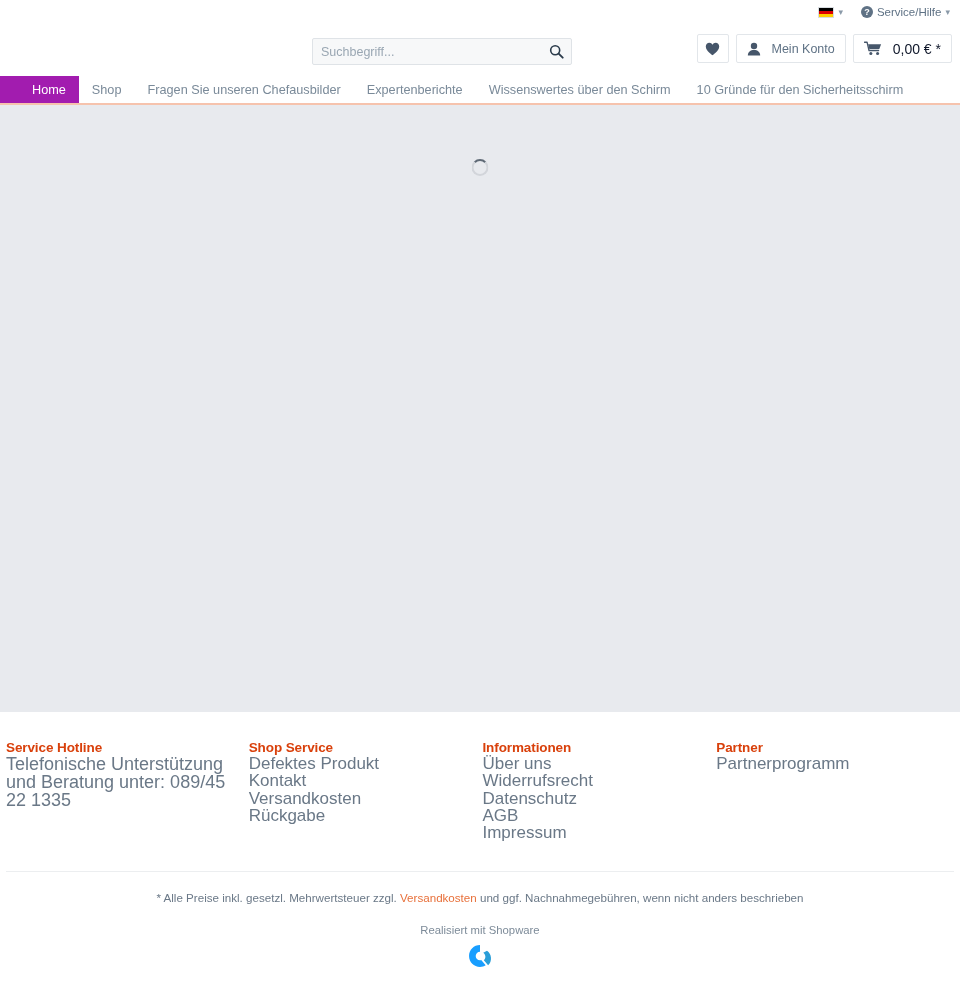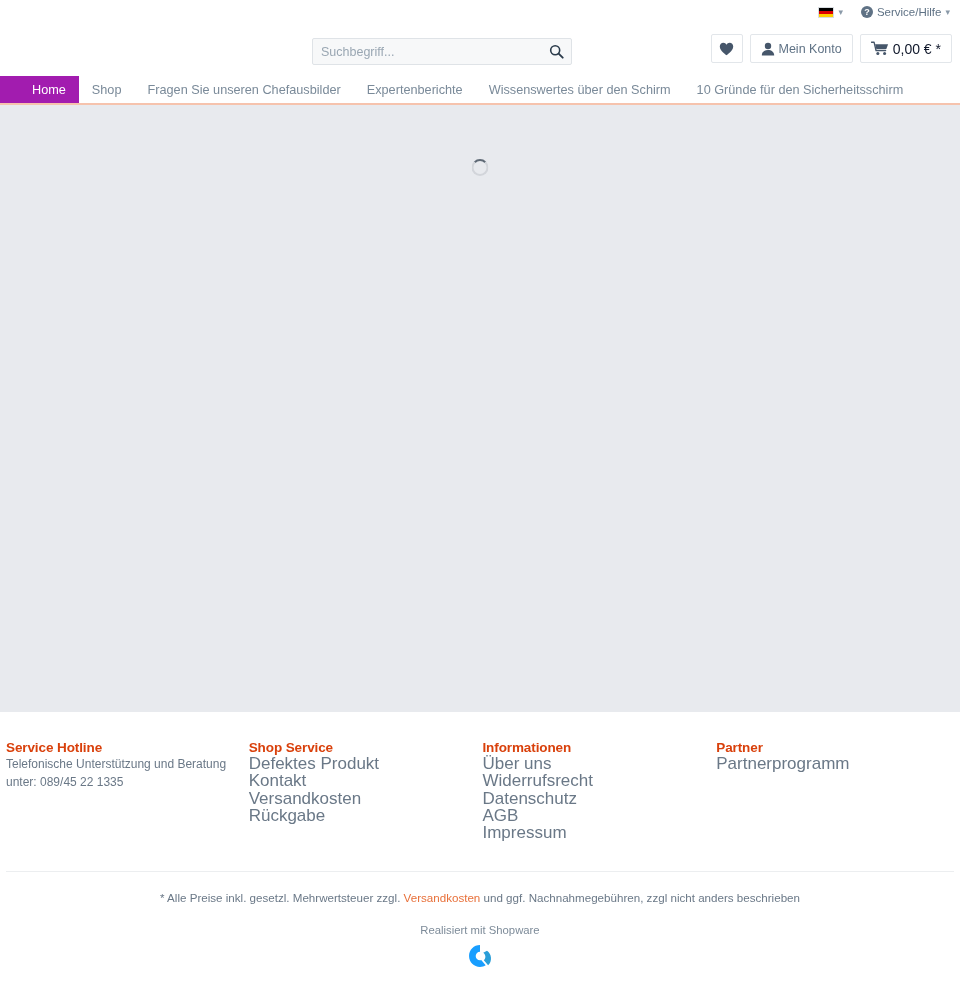--- a/index.html
+++ b/index.html
@@ -72,21 +72,21 @@
 
   .header-actions {
     position: absolute; right: 8px; top: 10px;
     display: flex; gap: 7px; align-items: stretch;
   }
   .hbtn {
     border: 1px solid #e2e6ea;
     background: #fff;
     border-radius: 2px;
     height: 29px;
-    display: flex; align-items: center; gap: 4px;
+    display: flex; align-items: center; gap: 11px;
     padding: 0 10px;
     font-size: 12.5px;
     color: #5f7285;
     cursor: pointer;
   }
   .hbtn.icon-only { width: 32px; justify-content: center; padding: 0; }
   .cart-amount { color: #0f172a; font-size: 14px; white-space: nowrap; }
 
   
   .nav {
@@ -128,21 +128,21 @@
   .fcol.c1 { width: 245px; }
   .fcol.c2 { width: 236px; }
   .fcol.c3 { width: 236px; }
   .fcol.c4 { width: 240px; }
   .fhead {
     color: #d9400b;
     font-size: 13.5px;
     font-weight: bold;
     letter-spacing: -0.1px;
   }
-  .ftext { font-size: 12px; line-height: 18px; color: #6a7887; }
+  .ftext { font-size: 18px; line-height: 18px; color: #6a7887; }
   .flink { font-size: 17px; line-height: 17.3px; color: #6a7887; cursor: pointer; display:block; }
 
   .footer-divider {
     border-top: 1px solid #eceef0;
     margin: 30px 6px 0 6px;
   }
   .legal {
     text-align: center;
     font-size: 11.6px;
     color: #6a7887;
@@ -253,21 +253,21 @@
       <div class="fcol c4">
         <div class="fhead">Partner</div>
         <a class="flink">Partnerprogramm</a>
       </div>
 
     </div>
 
     <div class="footer-divider"></div>
 
     <div class="legal">
-      <span>* Alle Preise inkl. gesetzl. Mehrwertsteuer zzgl. </span><a>Versandkosten</a><span> und ggf. Nachnahmegebühren, zzgl nicht anders beschrieben</span>
+      <span>* Alle Preise inkl. gesetzl. Mehrwertsteuer zzgl. </span><a>Versandkosten</a><span> und ggf. Nachnahmegebühren, wenn nicht anders beschrieben</span>
     </div>
 
     <div class="powered">Realisiert mit Shopware</div>
 
     <div class="sw-logo">
       <svg width="26" height="26" viewBox="0 0 32 32">
         <path d="M16 2.5 C8.5 2.5 2.5 8.5 2.5 16 C2.5 23.5 8.5 29.5 16 29.5 C18.6 29.5 21 28.8 23 27.5 L17.5 21 C17 21.2 16.5 21.3 16 21.3 C13.1 21.3 10.7 18.9 10.7 16 C10.7 13.1 13.1 10.7 16 10.7 L16 2.5 Z" fill="#189eff"></path>
         <path d="M20 12 C21.6 13.1 22.6 14.9 22.6 16.9 C22.6 18.6 21.9 20.2 20.7 21.3 L26 27.5 C28.5 25 29.8 21.5 29.5 18 C29.2 14.6 27.4 11.5 24.6 9.6 Z" fill="#2a9ed8"></path>
       </svg>
     </div>

